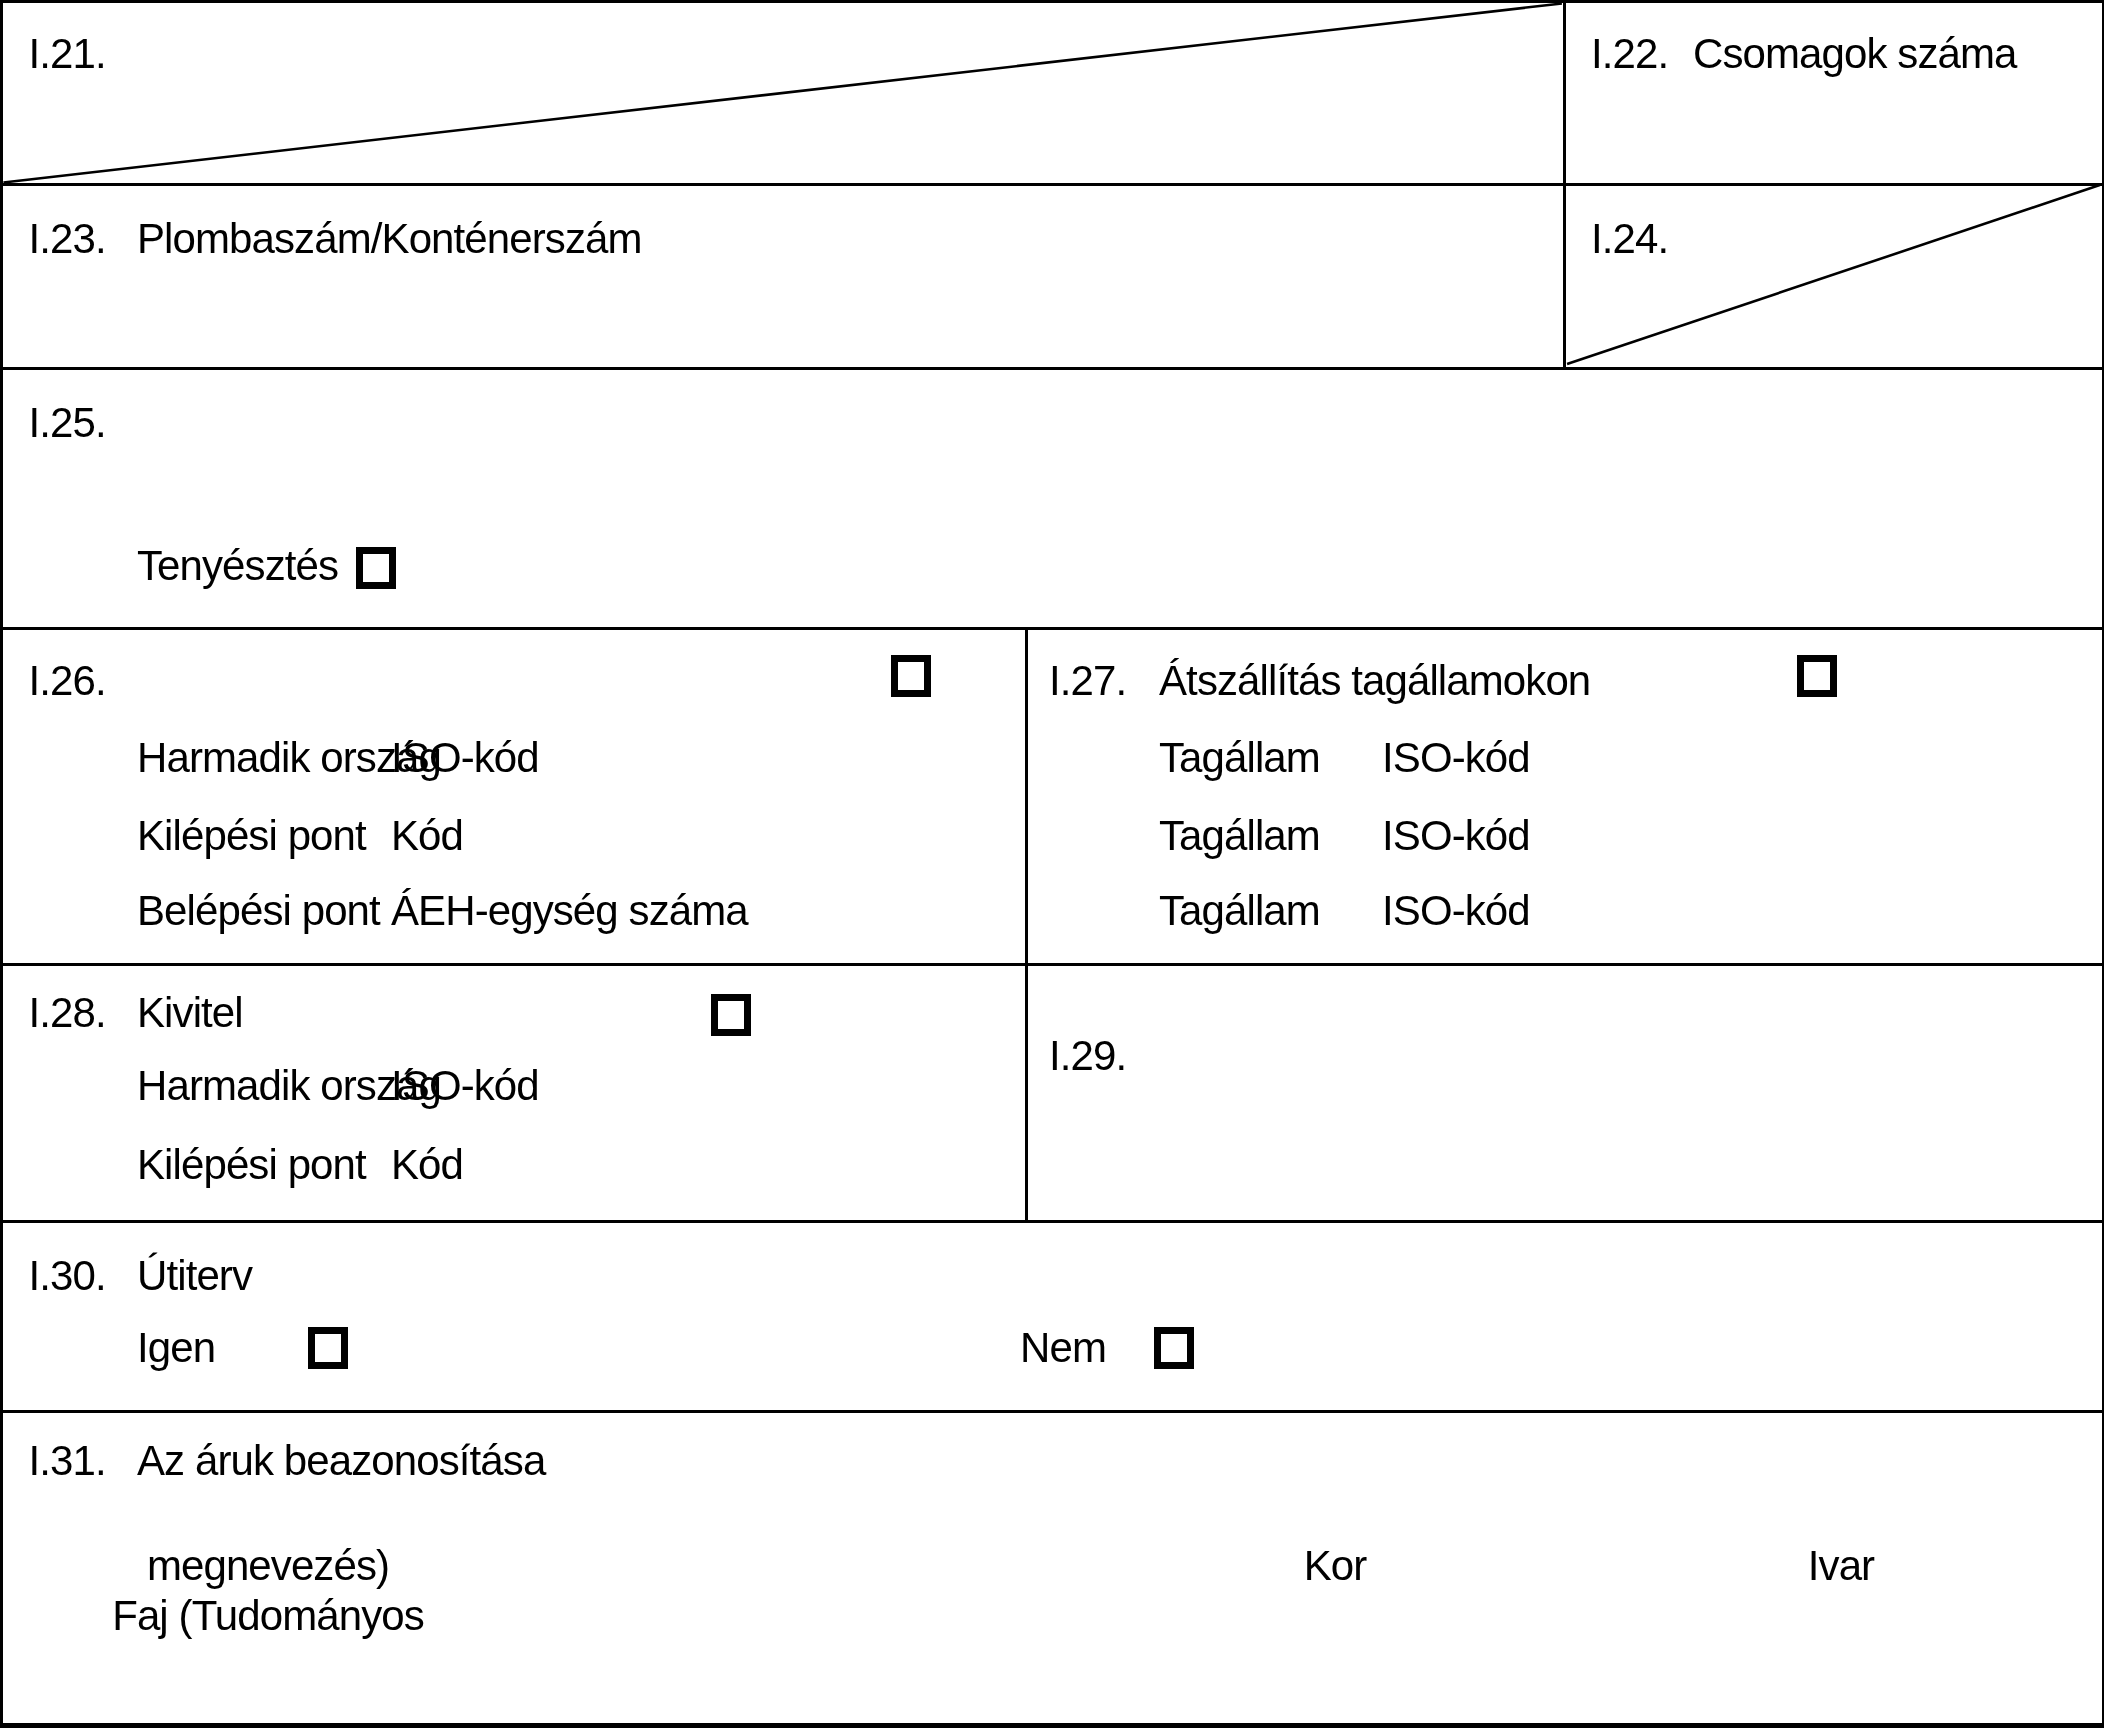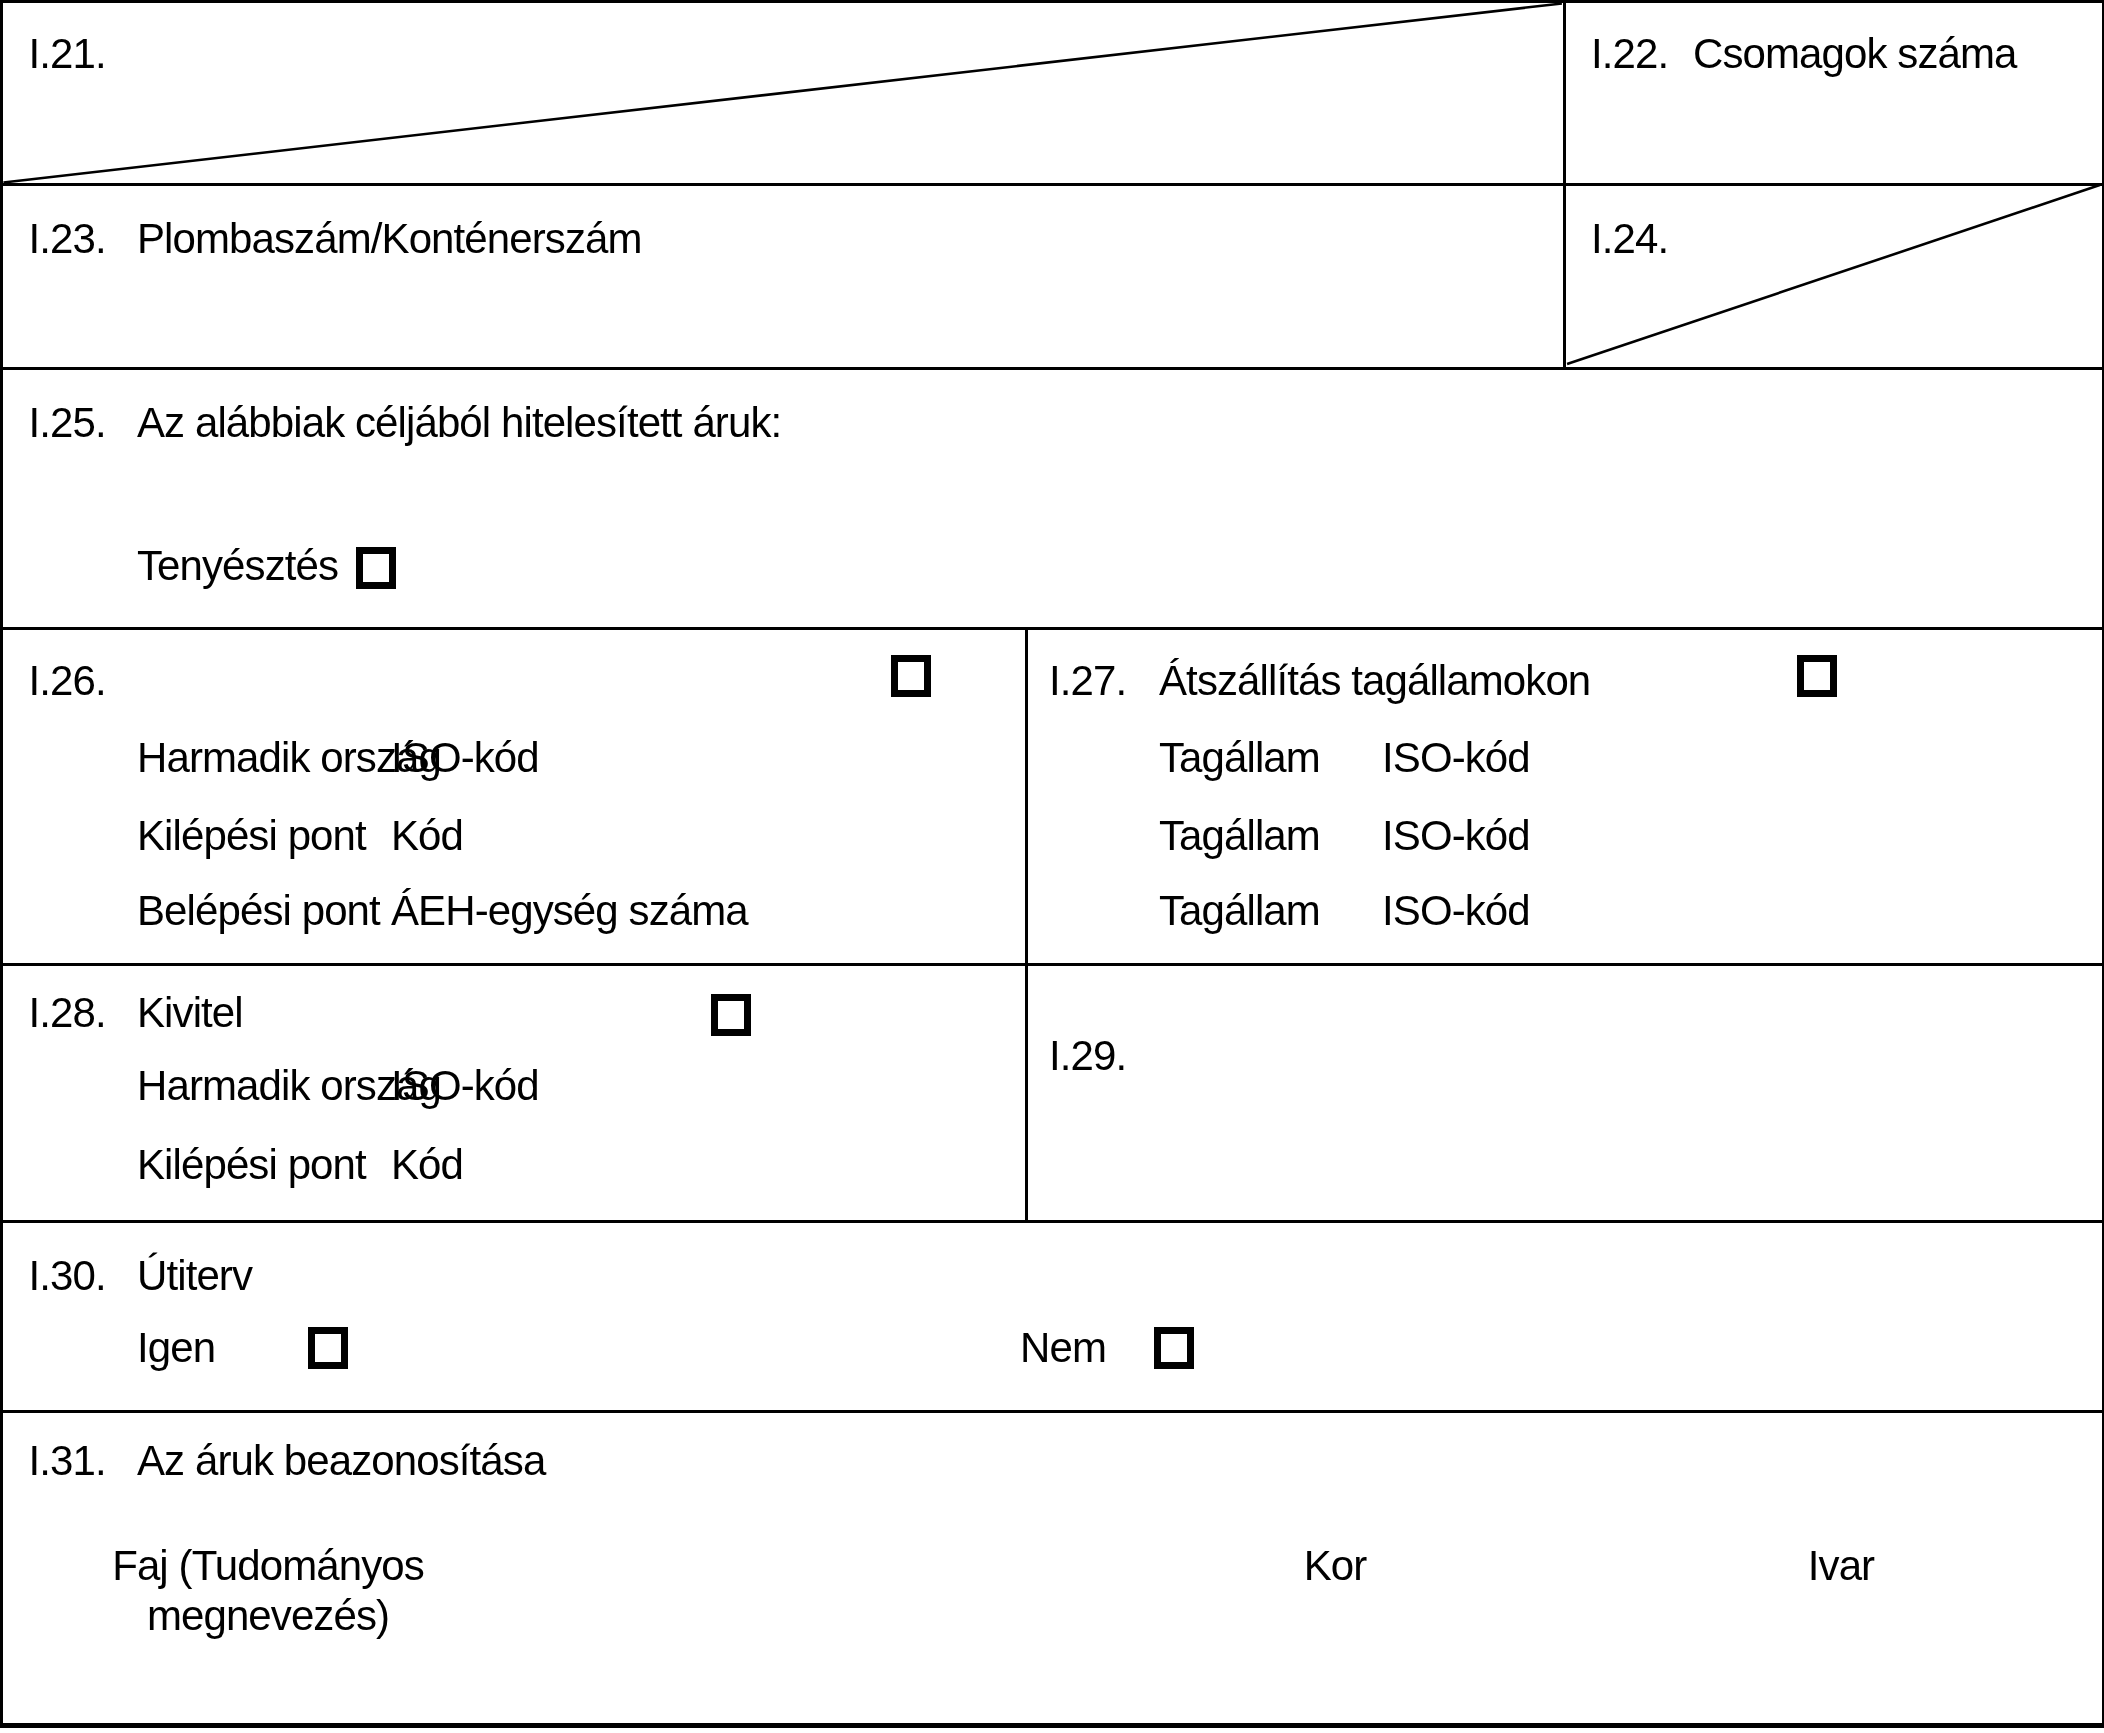--- a/index.html
+++ b/index.html
@@ -62,21 +62,20 @@
 
   <span class="txt" style="left:28.5px;top:28px">I.21.</span>
   <span class="txt" style="left:1591px;top:28px">I.22.</span>
   <span class="txt" style="left:1693px;top:28px">Csomagok száma</span>
 
   <span class="txt" style="left:28.5px;top:213px">I.23.</span>
   <span class="txt" style="left:137px;top:213px">Plombaszám/Konténerszám</span>
   <span class="txt" style="left:1591px;top:213px">I.24.</span>
 
   <span class="txt" style="left:28.5px;top:397px">I.25.</span>
-  <span class="txt" style="left:137px;top:397px">Az alábbiak céljából hitelesített áruk:</span>
   <span class="txt" style="left:137px;top:540px">Tenyésztés</span>
   <span class="cb" style="left:356px;top:547px"></span>
 
   <span class="txt" style="left:28.5px;top:655px">I.26.</span>
   <span class="cb" style="left:891px;top:655px"></span>
   <span class="txt" style="left:137px;top:732px">Harmadik ország</span>
   <span class="txt" style="left:391px;top:732px">ISO-kód</span>
   <span class="txt" style="left:137px;top:810px">Kilépési pont</span>
   <span class="txt" style="left:391px;top:810px">Kód</span>
   <span class="txt" style="left:137px;top:885px">Belépési pont</span>
@@ -106,22 +105,22 @@
   <span class="txt" style="left:137px;top:1250px">Útiterv</span>
   <span class="txt" style="left:137px;top:1322px">Igen</span>
   <span class="cb" style="left:308px;top:1327px"></span>
   <span class="txt" style="left:1020px;top:1322px">Nem</span>
   <span class="cb" style="left:1154px;top:1327px"></span>
 
   <span class="txt" style="left:28.5px;top:1435px">I.31.</span>
   <span class="txt" style="left:137px;top:1435px">Az áruk beazonosítása</span>
 
   <div class="hdr" style="left:268px;top:1541px">
+    <div>megnevezés)</div>
     <div>Faj (Tudományos</div>
-    <div>megnevezés)</div>
   </div>
   <div class="hdr" style="left:1335px;top:1541px">
     <div>Kor</div>
   </div>
   <div class="hdr" style="left:1841px;top:1541px">
     <div>Ivar</div>
   </div>
 
 </div>
 

